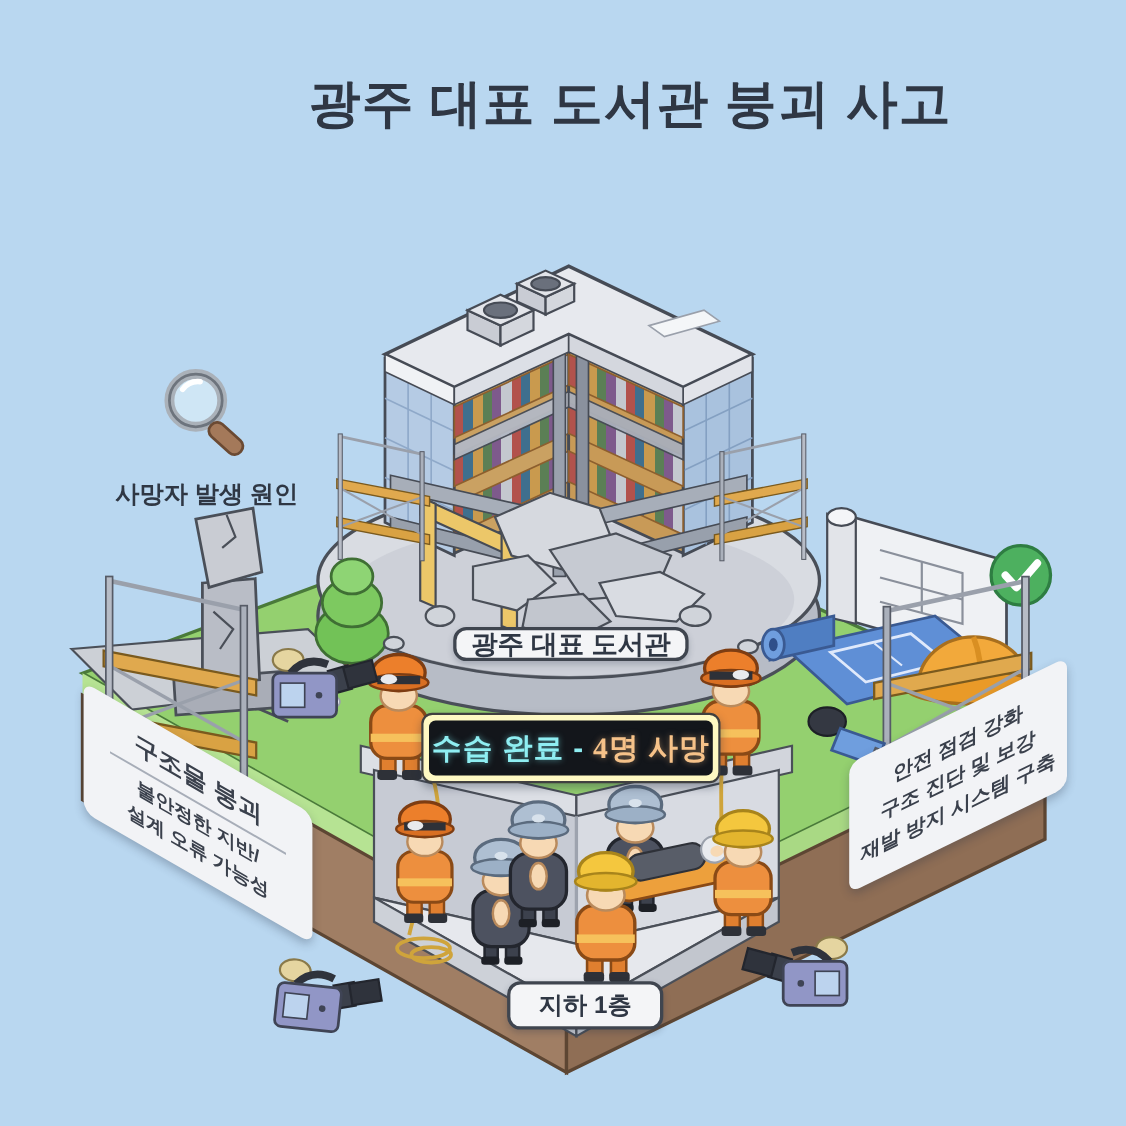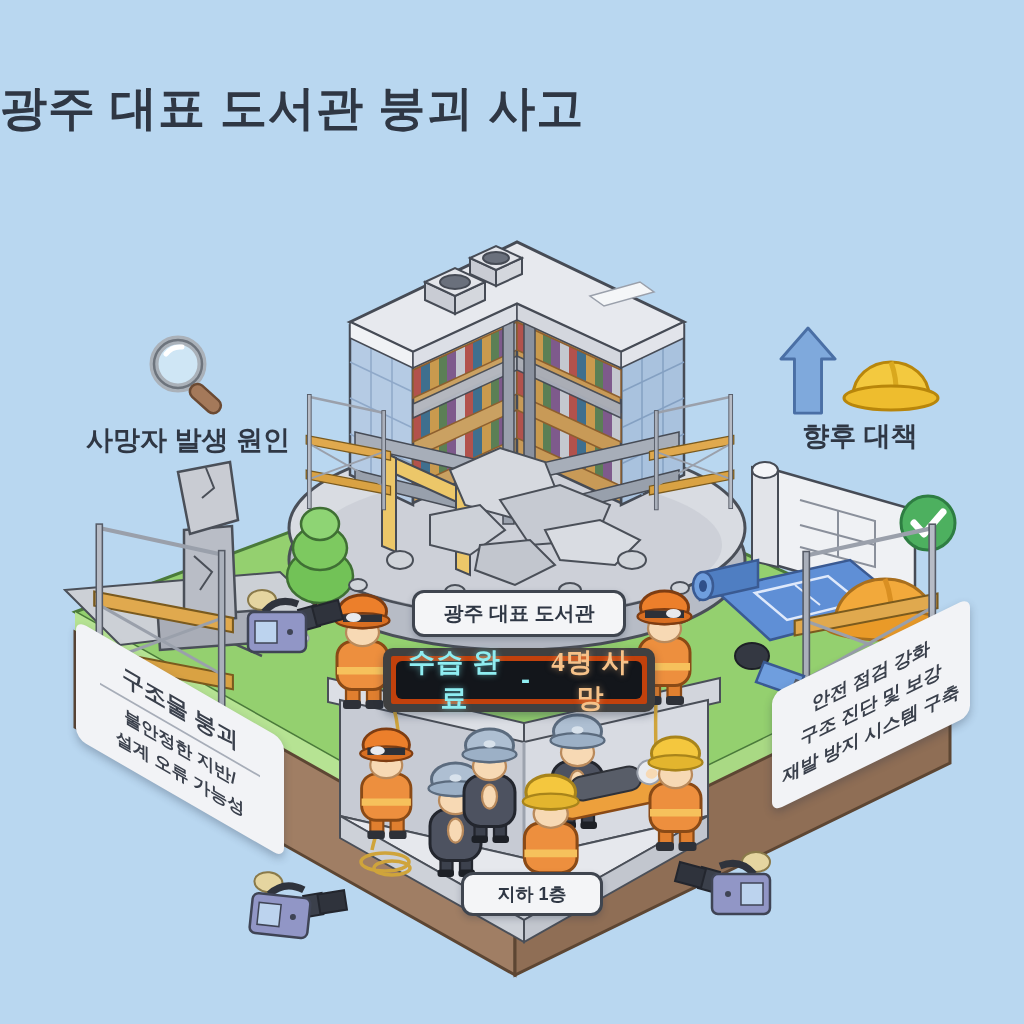--- a/index.html
+++ b/index.html
@@ -11,44 +11,43 @@
   body{
     background:var(--c-background);
     font-family:"Liberation Sans","DejaVu Sans",sans-serif;
     position:relative;color:var(--c-title);
   }
   .stage{position:absolute;inset:0;}
   svg.scene{position:absolute;inset:0;z-index:1;}
   .overlay{position:absolute;z-index:2;}
 
   .title{
-    top:72px;left:0;width:865px;text-align:left;
+    top:58px;left:0;width:865px;text-align:right;
     font-size:47px;font-weight:800;line-height:1.55;letter-spacing:1px;
     color:var(--c-title);
   }
 
   .callout{position:absolute;text-align:center;z-index:2;}
   .callout .icons{display:flex;justify-content:center;align-items:flex-end;gap:4px;height:92px;}
-  .callout .lbl{margin-top:0;font-size:27px;font-weight:800;color:var(--c-title);}
+  .callout .lbl{margin-top:12px;font-size:22px;font-weight:800;color:var(--c-title);}
   .callout-left{left:78px;top:330px;width:220px;}
   .callout-right{left:760px;top:326px;width:200px;}
 
   .pill{
     position:absolute;background:#f4f5f7;border:3px solid #3f454f;border-radius:12px;
     display:flex;align-items:center;justify-content:center;
     font-weight:800;color:#2f3744;box-shadow:0 3px 6px rgba(40,50,70,.25);
   }
-  .pill-building{left:412px;top:590px;width:214px;height:47px;font-size:20px;}
-  .pill-basement{left:461px;top:872px;width:142px;height:44px;font-size:18px;}
+  .pill-building{left:412px;top:570px;width:214px;height:31px;font-size:24px;}
+  .pill-basement{left:461px;top:892px;width:142px;height:44px;font-size:22px;}
 
   .banner{
     position:absolute;left:383px;top:648px;width:272px;height:64px;
-    background:#c2410c;border:8px solid #404040;border-radius:10px;padding:5px;
+    background:#fef9c3;border:2px solid #404040;border-radius:10px;padding:5px;
     box-shadow:0 4px 8px rgba(30,40,60,.35);
-    text-align:center;
   }
   .banner .led{
     width:100%;height:100%;background:var(--c-banner_bg);border-radius:6px;
     display:flex;align-items:center;justify-content:center;gap:8px;
     font-size:27px;font-weight:800;letter-spacing:1px;
   }
   .banner .status{color:var(--c-banner_status);text-shadow:0 0 6px rgba(120,230,235,.6);}
   .banner .sep{color:var(--c-banner_status);}
   .banner .casualty{color:var(--c-banner_casualty);text-shadow:0 0 6px rgba(245,190,130,.5);font-family:Liberation Serif, serif;}
 
@@ -359,33 +358,20 @@
     <svg width="96" height="92" viewBox="0 0 96 92">
       <circle cx="38" cy="34" r="24" fill="#cfe6f5" stroke="#aab1b9" stroke-width="9"></circle>
       <circle cx="38" cy="34" r="24" fill="none" stroke="#6d747d" stroke-width="2.5"></circle>
       <path d="M26,24 q6,-8 16,-7" stroke="#ffffff" stroke-width="5" fill="none" stroke-linecap="round"></path>
       <rect x="57" y="51" width="36" height="15" rx="7" fill="#a4795a" stroke="#6b4a33" stroke-width="2.5" transform="rotate(42 57 51)"></rect>
     </svg>
   </div>
   <div class="lbl">사망자 발생 원인</div>
 </div>
 
-<div class="callout callout-right">
-  <div class="icons">
-    <svg width="58" height="92" viewBox="0 0 60 95">
-      <path d="M30,2 L58,34 L44,34 L44,90 L16,90 L16,34 L2,34 Z" fill="#7fa9dc" stroke="#4a6fa5" stroke-width="3" stroke-linejoin="round"></path>
-    </svg>
-    <svg width="100" height="78" viewBox="0 0 100 78">
-      <path d="M12,56 a38,34 0 0 1 76,0 z" fill="#f3c93f" stroke="#b8860b" stroke-width="3"></path>
-      <path d="M50,22 q6,16 5,34" stroke="#d9a81e" stroke-width="5" fill="none"></path>
-      <ellipse cx="50" cy="58" rx="47" ry="12" fill="#eebd2e" stroke="#b8860b" stroke-width="3"></ellipse>
-    </svg>
-  </div>
-  <div class="lbl">향후 대책</div>
-</div>
 
 <div class="pill pill-building overlay">
   <span>광주 대표 도서관</span>
 </div>
 
 <div class="banner overlay">
   <div class="led">
     <span class="status">수습 완료</span>
     <span class="sep">-</span>
     <span class="casualty">4명 사망</span>

